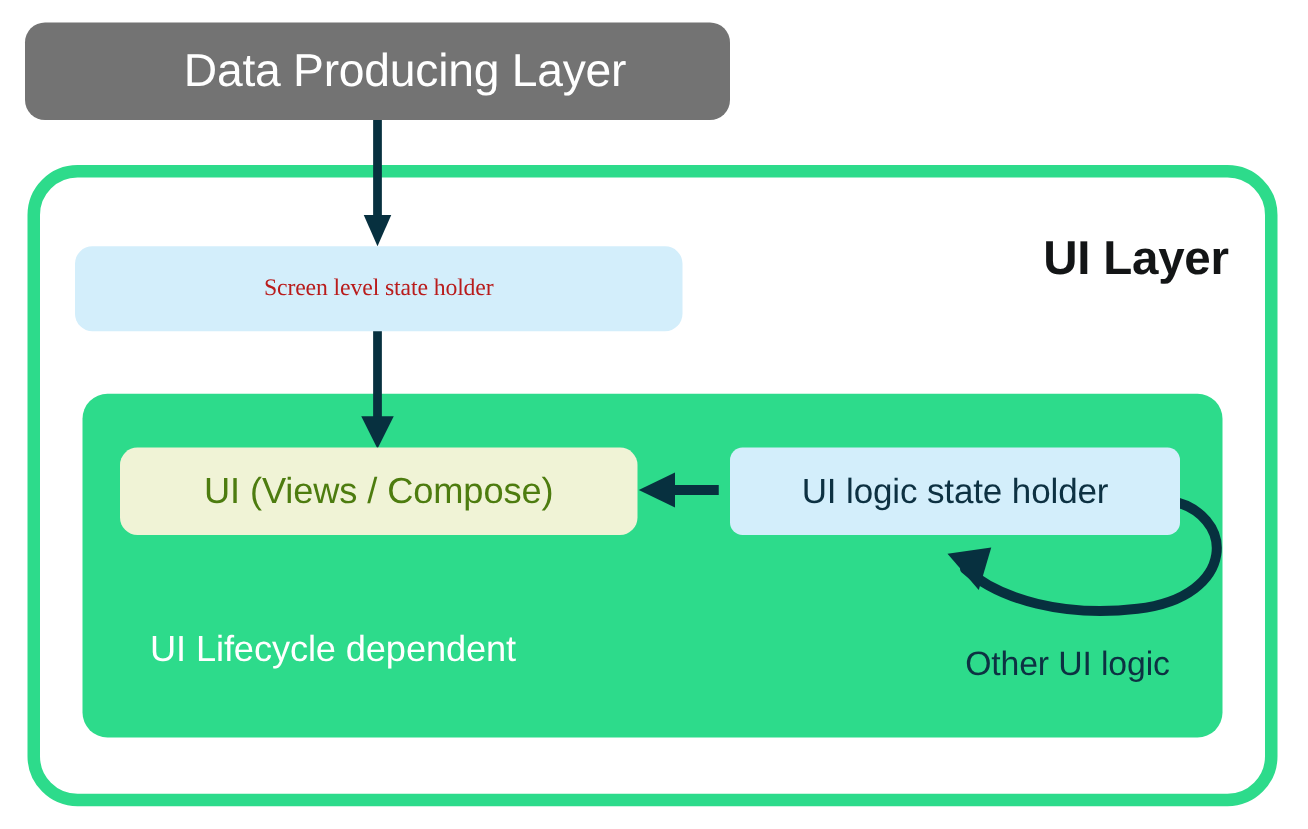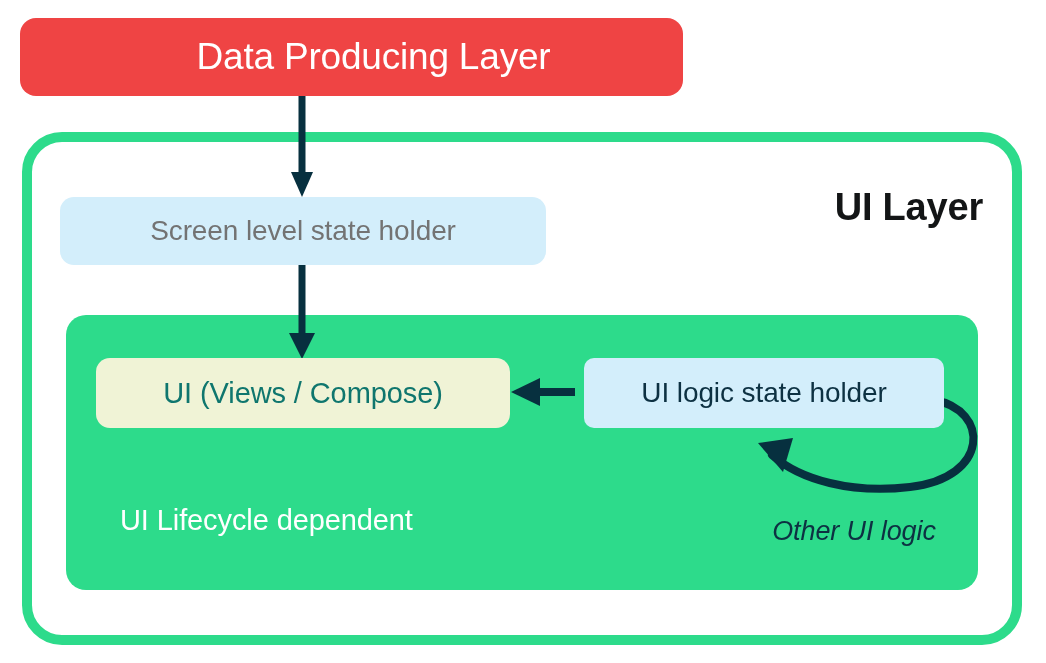--- a/index.html
+++ b/index.html
@@ -25,23 +25,23 @@
     display: flex;
     align-items: center;
     justify-content: center;
     white-space: nowrap;
   }
 
   
   #data-producing-layer {
     left: 20px;
     top: 18px;
-    width: 663px;
+    width: 564px;
     height: 78px;
-    background: #ef4444;
+    background: #737373;
     border-radius: 16px;
     padding-left: 44px;
   }
   #data-producing-layer .label {
     color: #ffffff;
     font-size: 37px;
     letter-spacing: -0.2px;
   }
 
   
@@ -73,23 +73,24 @@
   
   #screen-level-state-holder {
     left: 60px;
     top: 197px;
     width: 486px;
     height: 68px;
     background: #d3eefb;
     border-radius: 14px;
   }
   #screen-level-state-holder .label {
-    color: #737373;
-    font-size: 28px;
-    letter-spacing: -0.1px;
+    color: #b91c1c;
+    font-size: 19px;
+    letter-spacing: -0.1px;
+    font-family: Liberation Serif, serif;
   }
 
   
   #ui-lifecycle-panel {
     left: 66px;
     top: 315px;
     width: 912px;
     height: 275px;
     background: #2ddb8b;
     border-radius: 20px;
@@ -113,21 +114,21 @@
   
   #ui-views-compose {
     left: 96px;
     top: 358px;
     width: 414px;
     height: 70px;
     background: #f0f3d6;
     border-radius: 14px;
   }
   #ui-views-compose .label {
-    color: #0f766e;
+    color: #4d7c0f;
     font-size: 29px;
     letter-spacing: -0.1px;
   }
 
   
   #ui-logic-state-holder {
     left: 584px;
     top: 358px;
     width: 360px;
     height: 70px;
@@ -142,21 +143,20 @@
 
   
   #other-ui-logic-caption {
     left: 744px;
     top: 492px;
     width: 220px;
     height: 80px;
     flex-direction: column;
     justify-content: center;
     line-height: 1.18;
-    font-style: italic;
   }
   #other-ui-logic-caption .label {
     color: #0d3142;
     font-size: 27px;
     text-align: center;
     letter-spacing: -0.1px;
   }
 
   
   #arrows {

